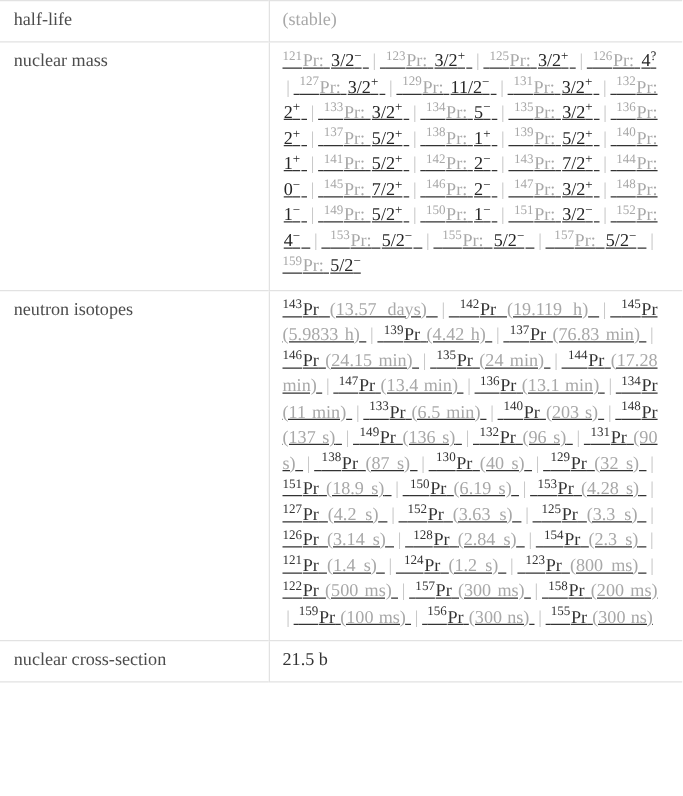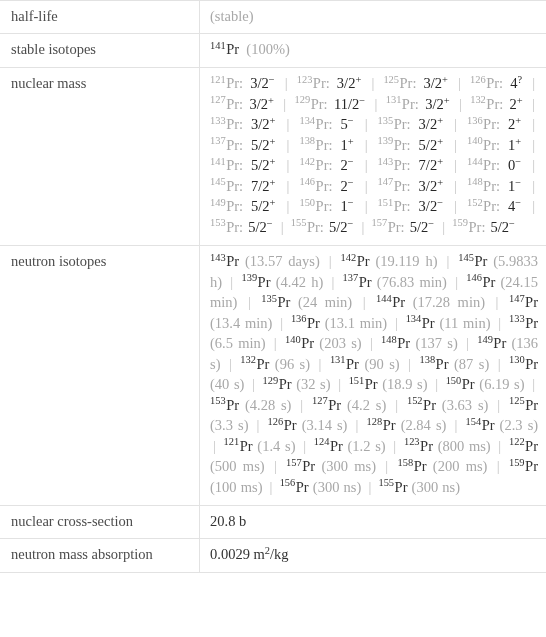--- a/index.html
+++ b/index.html
@@ -21,30 +21,30 @@
   }
 
   .props-table tr {
     border-top: 1px solid #e2e2e2;
     border-bottom: 1px solid #e2e2e2;
   }
 
   .label-cell {
     width: 188px;
     border-right: 1px solid #e2e2e2;
-    padding: 6px 0 6px 11px;
+    padding: 6px 16px 6px 11px;
     vertical-align: top;
     color: #4c4c4c;
     font-size: 14.5px;
     line-height: 19px;
     white-space: nowrap;
   }
 
   .value-cell {
-    padding: 6px 8px 7px 10px;
+    padding: 6px 20px 7px 10px;
     vertical-align: top;
     font-size: 14.5px;
     line-height: 19px;
     color: #333333;
   }
 
   
   .muted {
     color: #a8a8a8;
   }
@@ -87,20 +87,21 @@
     margin: 0 3px;
   }
 
   .nowrap { white-space: nowrap; }
 
   .spin-cell, .unstable-cell {
     line-height: 19.5px;
     text-align: justify;
     text-align-last: left;
     word-spacing: 0.5px;
+    text-decoration: underline;
   }
 
   .unit-sup {
     font-size: 0.72em;
     vertical-align: baseline;
     position: relative;
     top: -0.45em;
   }
 </style>
 </head>
@@ -109,41 +110,31 @@
 <table class="props-table">
   <tbody>
 
     <tr>
       <td class="label-cell">half-life</td>
       <td class="value-cell">
         <span class="muted">(stable)</span>
       </td>
     </tr>
 
-    <tr>
-      <td class="label-cell">stable isotopes</td>
-      <td class="value-cell" id="stable-isotopes-cell"><span class="nowrap"><sup class="mass mass-dark">141</sup><span class="el-sym">Pr</span>&nbsp;&nbsp;<span class="muted">(100%)</span></span></td>
-    </tr>
 
     <tr>
       <td class="label-cell">nuclear mass</td>
       <td class="value-cell spin-cell" id="nuclear-spin-cell"><span class="nowrap"><sup class="mass">121</sup><span class="el-sym-mute">Pr:</span></span> <span class="nowrap spin-val">3/2<sup class="par">−</sup></span> <span class="sep">|</span> <span class="nowrap"><sup class="mass">123</sup><span class="el-sym-mute">Pr:</span></span> <span class="nowrap spin-val">3/2<sup class="par">+</sup></span> <span class="sep">|</span> <span class="nowrap"><sup class="mass">125</sup><span class="el-sym-mute">Pr:</span></span> <span class="nowrap spin-val">3/2<sup class="par">+</sup></span> <span class="sep">|</span> <span class="nowrap"><sup class="mass">126</sup><span class="el-sym-mute">Pr:</span></span> <span class="nowrap spin-val">4<sup class="par">?</sup></span> <span class="sep">|</span> <span class="nowrap"><sup class="mass">127</sup><span class="el-sym-mute">Pr:</span></span> <span class="nowrap spin-val">3/2<sup class="par">+</sup></span> <span class="sep">|</span> <span class="nowrap"><sup class="mass">129</sup><span class="el-sym-mute">Pr:</span></span> <span class="nowrap spin-val">11/2<sup class="par">−</sup></span> <span class="sep">|</span> <span class="nowrap"><sup class="mass">131</sup><span class="el-sym-mute">Pr:</span></span> <span class="nowrap spin-val">3/2<sup class="par">+</sup></span> <span class="sep">|</span> <span class="nowrap"><sup class="mass">132</sup><span class="el-sym-mute">Pr:</span></span> <span class="nowrap spin-val">2<sup class="par">+</sup></span> <span class="sep">|</span> <span class="nowrap"><sup class="mass">133</sup><span class="el-sym-mute">Pr:</span></span> <span class="nowrap spin-val">3/2<sup class="par">+</sup></span> <span class="sep">|</span> <span class="nowrap"><sup class="mass">134</sup><span class="el-sym-mute">Pr:</span></span> <span class="nowrap spin-val">5<sup class="par">−</sup></span> <span class="sep">|</span> <span class="nowrap"><sup class="mass">135</sup><span class="el-sym-mute">Pr:</span></span> <span class="nowrap spin-val">3/2<sup class="par">+</sup></span> <span class="sep">|</span> <span class="nowrap"><sup class="mass">136</sup><span class="el-sym-mute">Pr:</span></span> <span class="nowrap spin-val">2<sup class="par">+</sup></span> <span class="sep">|</span> <span class="nowrap"><sup class="mass">137</sup><span class="el-sym-mute">Pr:</span></span> <span class="nowrap spin-val">5/2<sup class="par">+</sup></span> <span class="sep">|</span> <span class="nowrap"><sup class="mass">138</sup><span class="el-sym-mute">Pr:</span></span> <span class="nowrap spin-val">1<sup class="par">+</sup></span> <span class="sep">|</span> <span class="nowrap"><sup class="mass">139</sup><span class="el-sym-mute">Pr:</span></span> <span class="nowrap spin-val">5/2<sup class="par">+</sup></span> <span class="sep">|</span> <span class="nowrap"><sup class="mass">140</sup><span class="el-sym-mute">Pr:</span></span> <span class="nowrap spin-val">1<sup class="par">+</sup></span> <span class="sep">|</span> <span class="nowrap"><sup class="mass">141</sup><span class="el-sym-mute">Pr:</span></span> <span class="nowrap spin-val">5/2<sup class="par">+</sup></span> <span class="sep">|</span> <span class="nowrap"><sup class="mass">142</sup><span class="el-sym-mute">Pr:</span></span> <span class="nowrap spin-val">2<sup class="par">−</sup></span> <span class="sep">|</span> <span class="nowrap"><sup class="mass">143</sup><span class="el-sym-mute">Pr:</span></span> <span class="nowrap spin-val">7/2<sup class="par">+</sup></span> <span class="sep">|</span> <span class="nowrap"><sup class="mass">144</sup><span class="el-sym-mute">Pr:</span></span> <span class="nowrap spin-val">0<sup class="par">−</sup></span> <span class="sep">|</span> <span class="nowrap"><sup class="mass">145</sup><span class="el-sym-mute">Pr:</span></span> <span class="nowrap spin-val">7/2<sup class="par">+</sup></span> <span class="sep">|</span> <span class="nowrap"><sup class="mass">146</sup><span class="el-sym-mute">Pr:</span></span> <span class="nowrap spin-val">2<sup class="par">−</sup></span> <span class="sep">|</span> <span class="nowrap"><sup class="mass">147</sup><span class="el-sym-mute">Pr:</span></span> <span class="nowrap spin-val">3/2<sup class="par">+</sup></span> <span class="sep">|</span> <span class="nowrap"><sup class="mass">148</sup><span class="el-sym-mute">Pr:</span></span> <span class="nowrap spin-val">1<sup class="par">−</sup></span> <span class="sep">|</span> <span class="nowrap"><sup class="mass">149</sup><span class="el-sym-mute">Pr:</span></span> <span class="nowrap spin-val">5/2<sup class="par">+</sup></span> <span class="sep">|</span> <span class="nowrap"><sup class="mass">150</sup><span class="el-sym-mute">Pr:</span></span> <span class="nowrap spin-val">1<sup class="par">−</sup></span> <span class="sep">|</span> <span class="nowrap"><sup class="mass">151</sup><span class="el-sym-mute">Pr:</span></span> <span class="nowrap spin-val">3/2<sup class="par">−</sup></span> <span class="sep">|</span> <span class="nowrap"><sup class="mass">152</sup><span class="el-sym-mute">Pr:</span></span> <span class="nowrap spin-val">4<sup class="par">−</sup></span> <span class="sep">|</span> <span class="nowrap"><sup class="mass">153</sup><span class="el-sym-mute">Pr:</span></span> <span class="nowrap spin-val">5/2<sup class="par">−</sup></span> <span class="sep">|</span> <span class="nowrap"><sup class="mass">155</sup><span class="el-sym-mute">Pr:</span></span> <span class="nowrap spin-val">5/2<sup class="par">−</sup></span> <span class="sep">|</span> <span class="nowrap"><sup class="mass">157</sup><span class="el-sym-mute">Pr:</span></span> <span class="nowrap spin-val">5/2<sup class="par">−</sup></span> <span class="sep">|</span> <span class="nowrap"><sup class="mass">159</sup><span class="el-sym-mute">Pr:</span></span> <span class="nowrap spin-val">5/2<sup class="par">−</sup></span></td>
     </tr>
 
     <tr>
       <td class="label-cell">neutron isotopes</td>
       <td class="value-cell unstable-cell" id="unstable-isotopes-cell"><span class="nowrap"><sup class="mass mass-dark">143</sup><span class="el-sym">Pr</span></span> <span class="muted">(13.57 days)</span> <span class="sep">|</span> <span class="nowrap"><sup class="mass mass-dark">142</sup><span class="el-sym">Pr</span></span> <span class="muted">(19.119 h)</span> <span class="sep">|</span> <span class="nowrap"><sup class="mass mass-dark">145</sup><span class="el-sym">Pr</span></span> <span class="muted">(5.9833 h)</span> <span class="sep">|</span> <span class="nowrap"><sup class="mass mass-dark">139</sup><span class="el-sym">Pr</span></span> <span class="muted">(4.42 h)</span> <span class="sep">|</span> <span class="nowrap"><sup class="mass mass-dark">137</sup><span class="el-sym">Pr</span></span> <span class="muted">(76.83 min)</span> <span class="sep">|</span> <span class="nowrap"><sup class="mass mass-dark">146</sup><span class="el-sym">Pr</span></span> <span class="muted">(24.15 min)</span> <span class="sep">|</span> <span class="nowrap"><sup class="mass mass-dark">135</sup><span class="el-sym">Pr</span></span> <span class="muted">(24 min)</span> <span class="sep">|</span> <span class="nowrap"><sup class="mass mass-dark">144</sup><span class="el-sym">Pr</span></span> <span class="muted">(17.28 min)</span> <span class="sep">|</span> <span class="nowrap"><sup class="mass mass-dark">147</sup><span class="el-sym">Pr</span></span> <span class="muted">(13.4 min)</span> <span class="sep">|</span> <span class="nowrap"><sup class="mass mass-dark">136</sup><span class="el-sym">Pr</span></span> <span class="muted">(13.1 min)</span> <span class="sep">|</span> <span class="nowrap"><sup class="mass mass-dark">134</sup><span class="el-sym">Pr</span></span> <span class="muted">(11 min)</span> <span class="sep">|</span> <span class="nowrap"><sup class="mass mass-dark">133</sup><span class="el-sym">Pr</span></span> <span class="muted">(6.5 min)</span> <span class="sep">|</span> <span class="nowrap"><sup class="mass mass-dark">140</sup><span class="el-sym">Pr</span></span> <span class="muted">(203 s)</span> <span class="sep">|</span> <span class="nowrap"><sup class="mass mass-dark">148</sup><span class="el-sym">Pr</span></span> <span class="muted">(137 s)</span> <span class="sep">|</span> <span class="nowrap"><sup class="mass mass-dark">149</sup><span class="el-sym">Pr</span></span> <span class="muted">(136 s)</span> <span class="sep">|</span> <span class="nowrap"><sup class="mass mass-dark">132</sup><span class="el-sym">Pr</span></span> <span class="muted">(96 s)</span> <span class="sep">|</span> <span class="nowrap"><sup class="mass mass-dark">131</sup><span class="el-sym">Pr</span></span> <span class="muted">(90 s)</span> <span class="sep">|</span> <span class="nowrap"><sup class="mass mass-dark">138</sup><span class="el-sym">Pr</span></span> <span class="muted">(87 s)</span> <span class="sep">|</span> <span class="nowrap"><sup class="mass mass-dark">130</sup><span class="el-sym">Pr</span></span> <span class="muted">(40 s)</span> <span class="sep">|</span> <span class="nowrap"><sup class="mass mass-dark">129</sup><span class="el-sym">Pr</span></span> <span class="muted">(32 s)</span> <span class="sep">|</span> <span class="nowrap"><sup class="mass mass-dark">151</sup><span class="el-sym">Pr</span></span> <span class="muted">(18.9 s)</span> <span class="sep">|</span> <span class="nowrap"><sup class="mass mass-dark">150</sup><span class="el-sym">Pr</span></span> <span class="muted">(6.19 s)</span> <span class="sep">|</span> <span class="nowrap"><sup class="mass mass-dark">153</sup><span class="el-sym">Pr</span></span> <span class="muted">(4.28 s)</span> <span class="sep">|</span> <span class="nowrap"><sup class="mass mass-dark">127</sup><span class="el-sym">Pr</span></span> <span class="muted">(4.2 s)</span> <span class="sep">|</span> <span class="nowrap"><sup class="mass mass-dark">152</sup><span class="el-sym">Pr</span></span> <span class="muted">(3.63 s)</span> <span class="sep">|</span> <span class="nowrap"><sup class="mass mass-dark">125</sup><span class="el-sym">Pr</span></span> <span class="muted">(3.3 s)</span> <span class="sep">|</span> <span class="nowrap"><sup class="mass mass-dark">126</sup><span class="el-sym">Pr</span></span> <span class="muted">(3.14 s)</span> <span class="sep">|</span> <span class="nowrap"><sup class="mass mass-dark">128</sup><span class="el-sym">Pr</span></span> <span class="muted">(2.84 s)</span> <span class="sep">|</span> <span class="nowrap"><sup class="mass mass-dark">154</sup><span class="el-sym">Pr</span></span> <span class="muted">(2.3 s)</span> <span class="sep">|</span> <span class="nowrap"><sup class="mass mass-dark">121</sup><span class="el-sym">Pr</span></span> <span class="muted">(1.4 s)</span> <span class="sep">|</span> <span class="nowrap"><sup class="mass mass-dark">124</sup><span class="el-sym">Pr</span></span> <span class="muted">(1.2 s)</span> <span class="sep">|</span> <span class="nowrap"><sup class="mass mass-dark">123</sup><span class="el-sym">Pr</span></span> <span class="muted">(800 ms)</span> <span class="sep">|</span> <span class="nowrap"><sup class="mass mass-dark">122</sup><span class="el-sym">Pr</span></span> <span class="muted">(500 ms)</span> <span class="sep">|</span> <span class="nowrap"><sup class="mass mass-dark">157</sup><span class="el-sym">Pr</span></span> <span class="muted">(300 ms)</span> <span class="sep">|</span> <span class="nowrap"><sup class="mass mass-dark">158</sup><span class="el-sym">Pr</span></span> <span class="muted">(200 ms)</span> <span class="sep">|</span> <span class="nowrap"><sup class="mass mass-dark">159</sup><span class="el-sym">Pr</span></span> <span class="muted">(100 ms)</span> <span class="sep">|</span> <span class="nowrap"><sup class="mass mass-dark">156</sup><span class="el-sym">Pr</span></span> <span class="muted">(300 ns)</span> <span class="sep">|</span> <span class="nowrap"><sup class="mass mass-dark">155</sup><span class="el-sym">Pr</span></span> <span class="muted">(300 ns)</span></td>
     </tr>
 
     <tr>
       <td class="label-cell">nuclear cross-section</td>
-      <td class="value-cell">20.8 b</td>
+      <td class="value-cell">21.5 b</td>
     </tr>
 
-    <tr>
-      <td class="label-cell">neutron mass absorption</td>
-      <td class="value-cell">
-        <span class="nowrap"><span>0.0029</span><span>&nbsp;</span><span>m</span><sup class="unit-sup">2</sup><span>/kg</span></span>
-      </td>
-    </tr>
 
   </tbody>
 </table>
 
 </body></html>

